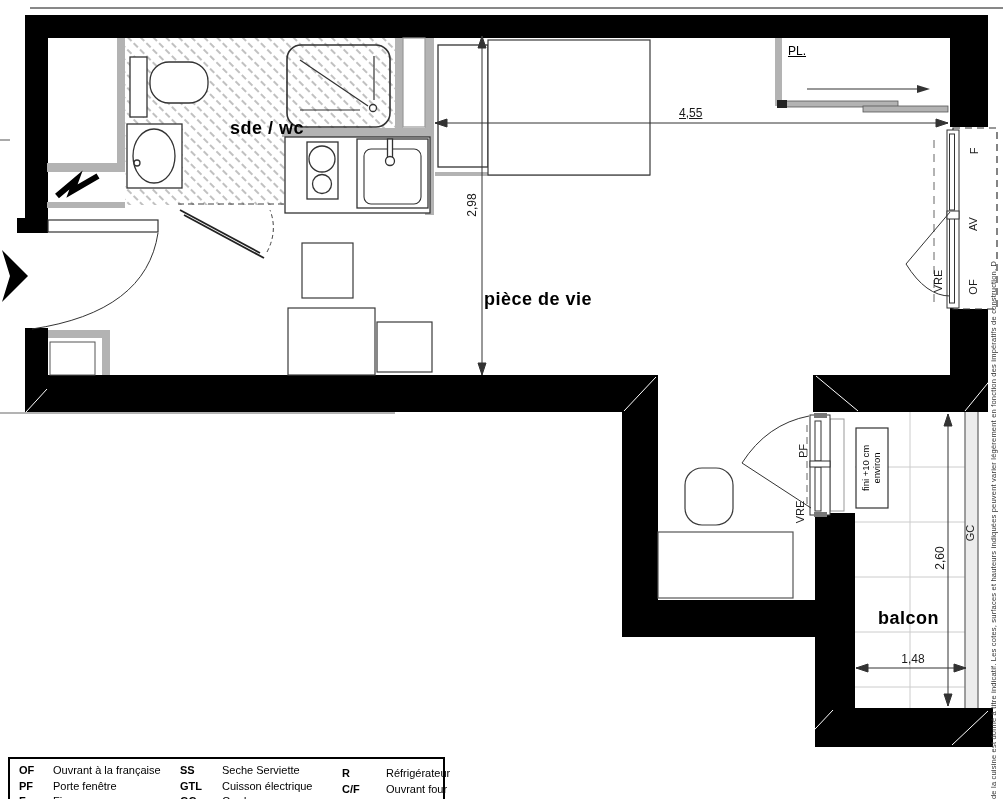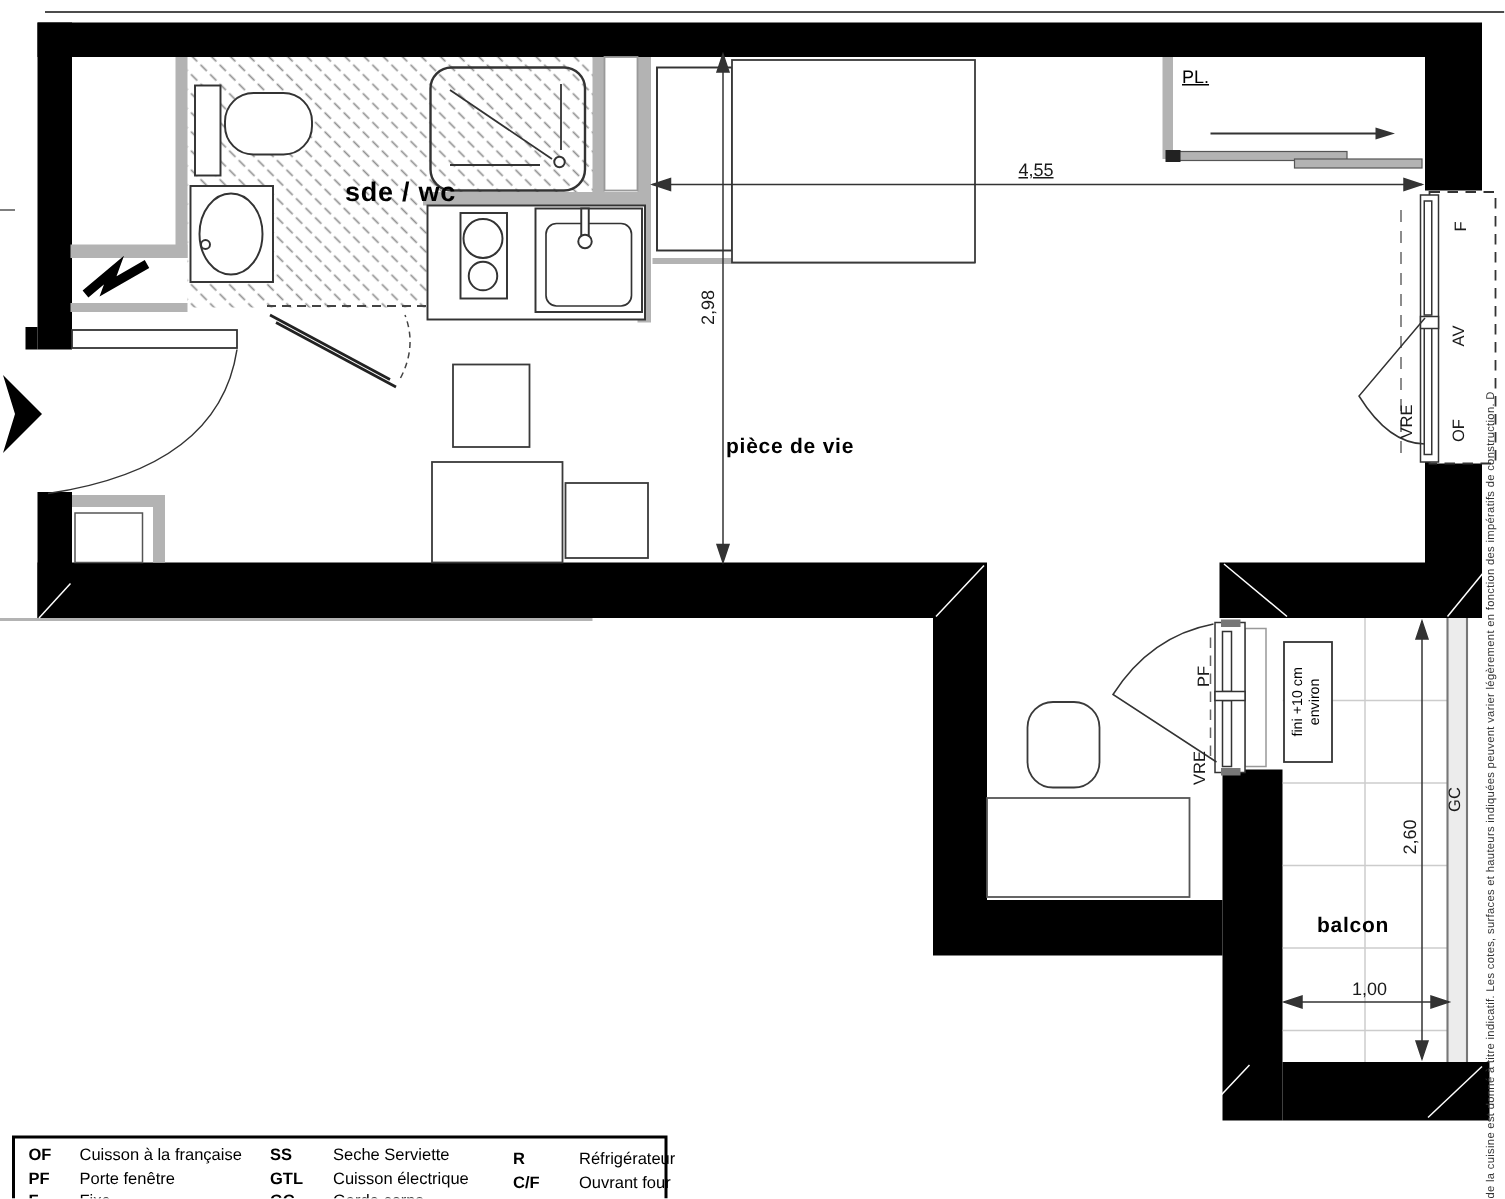--- a/index.html
+++ b/index.html
@@ -2,21 +2,21 @@
 <html><head>
 <meta charset="utf-8">
 <style>
   html,body { margin:0; padding:0; background:#fff; }
   .stage {
     position:relative; width:1003px; height:799px; background:#fff;
     overflow:hidden; font-family:"Liberation Sans", sans-serif; color:#000;
   }
   .stage svg { position:absolute; left:0; top:0; }
   .lbl { position:absolute; white-space:nowrap; }
-  .room { font-weight:bold; font-size:14px; letter-spacing:.5px; }
+  .room { font-weight:bold; font-size:18px; letter-spacing:.5px; }
   .dim  { font-size:12px; color:#1a1a1a; }
   .small { font-size:12px;text-decoration:underline; }
   .win { font-size:11px; color:#1a1a1a; }
   .vcenter { transform:translate(-50%,-50%) rotate(-90deg); }
   .hcenter { transform:translate(-50%,-50%); }
   .fini {
     position:absolute; left:856px; top:428px; width:32px; height:80px;
     display:flex; align-items:center; justify-content:center;
   }
   .fini .inner {
@@ -215,21 +215,21 @@
   </svg>
 
   <div class="lbl room" style="left:186px; top:118px; font-size:18px;margin-left:44px;">sde / wc</div>
   <div class="lbl room" style="left:484px; top:289px;">pièce de vie</div>
   <div class="lbl room" style="left:878px; top:608px;">balcon</div>
   <div class="lbl small" style="left:788px; top:44px;">PL.</div>
 
   <div class="lbl dim" style="left:679px; top:106px;text-decoration:underline;">4,55</div>
   <div class="lbl dim vcenter" style="left:472px; top:205px;">2,98</div>
   <div class="lbl dim vcenter" style="left:940px; top:558px;">2,60</div>
-  <div class="lbl dim hcenter" style="left:913px; top:659px;">1,00</div>
+  <div class="lbl dim hcenter" style="left:913px; top:659px;">1,48</div>
 
   <div class="lbl win vcenter" style="left:974px; top:151px;">F</div>
   <div class="lbl win vcenter" style="left:973px; top:224px;">AV</div>
   <div class="lbl win vcenter" style="left:973px; top:287px;">OF</div>
   <div class="lbl win vcenter" style="left:938px; top:281px;">VRE</div>
   <div class="lbl win vcenter" style="left:803px; top:451px;">PF</div>
   <div class="lbl win vcenter" style="left:800px; top:512px;">VRE</div>
   <div class="lbl win vcenter" style="left:970px; top:533px;">GC</div>
 
   <div class="fini">
@@ -238,21 +238,21 @@
       <span>environ</span>
     </div>
   </div>
 
   <div class="disclaimer">de la cuisine est donné à titre indicatif. Les cotes, surfaces et hauteurs indiquées peuvent varier légèrement en fonction des impératifs de construction. D</div>
 
   <div class="legend">
     <div class="col c1">
       <div class="row">
         <span class="key">OF</span>
-        <span>Cuisson à la française</span>
+        <span>Ouvrant à la française</span>
       </div>
       <div class="row">
         <span class="key">PF</span>
         <span>Porte fenêtre</span>
       </div>
       <div class="row">
         <span class="key">F</span>
         <span>Fixe</span>
       </div>
     </div>

